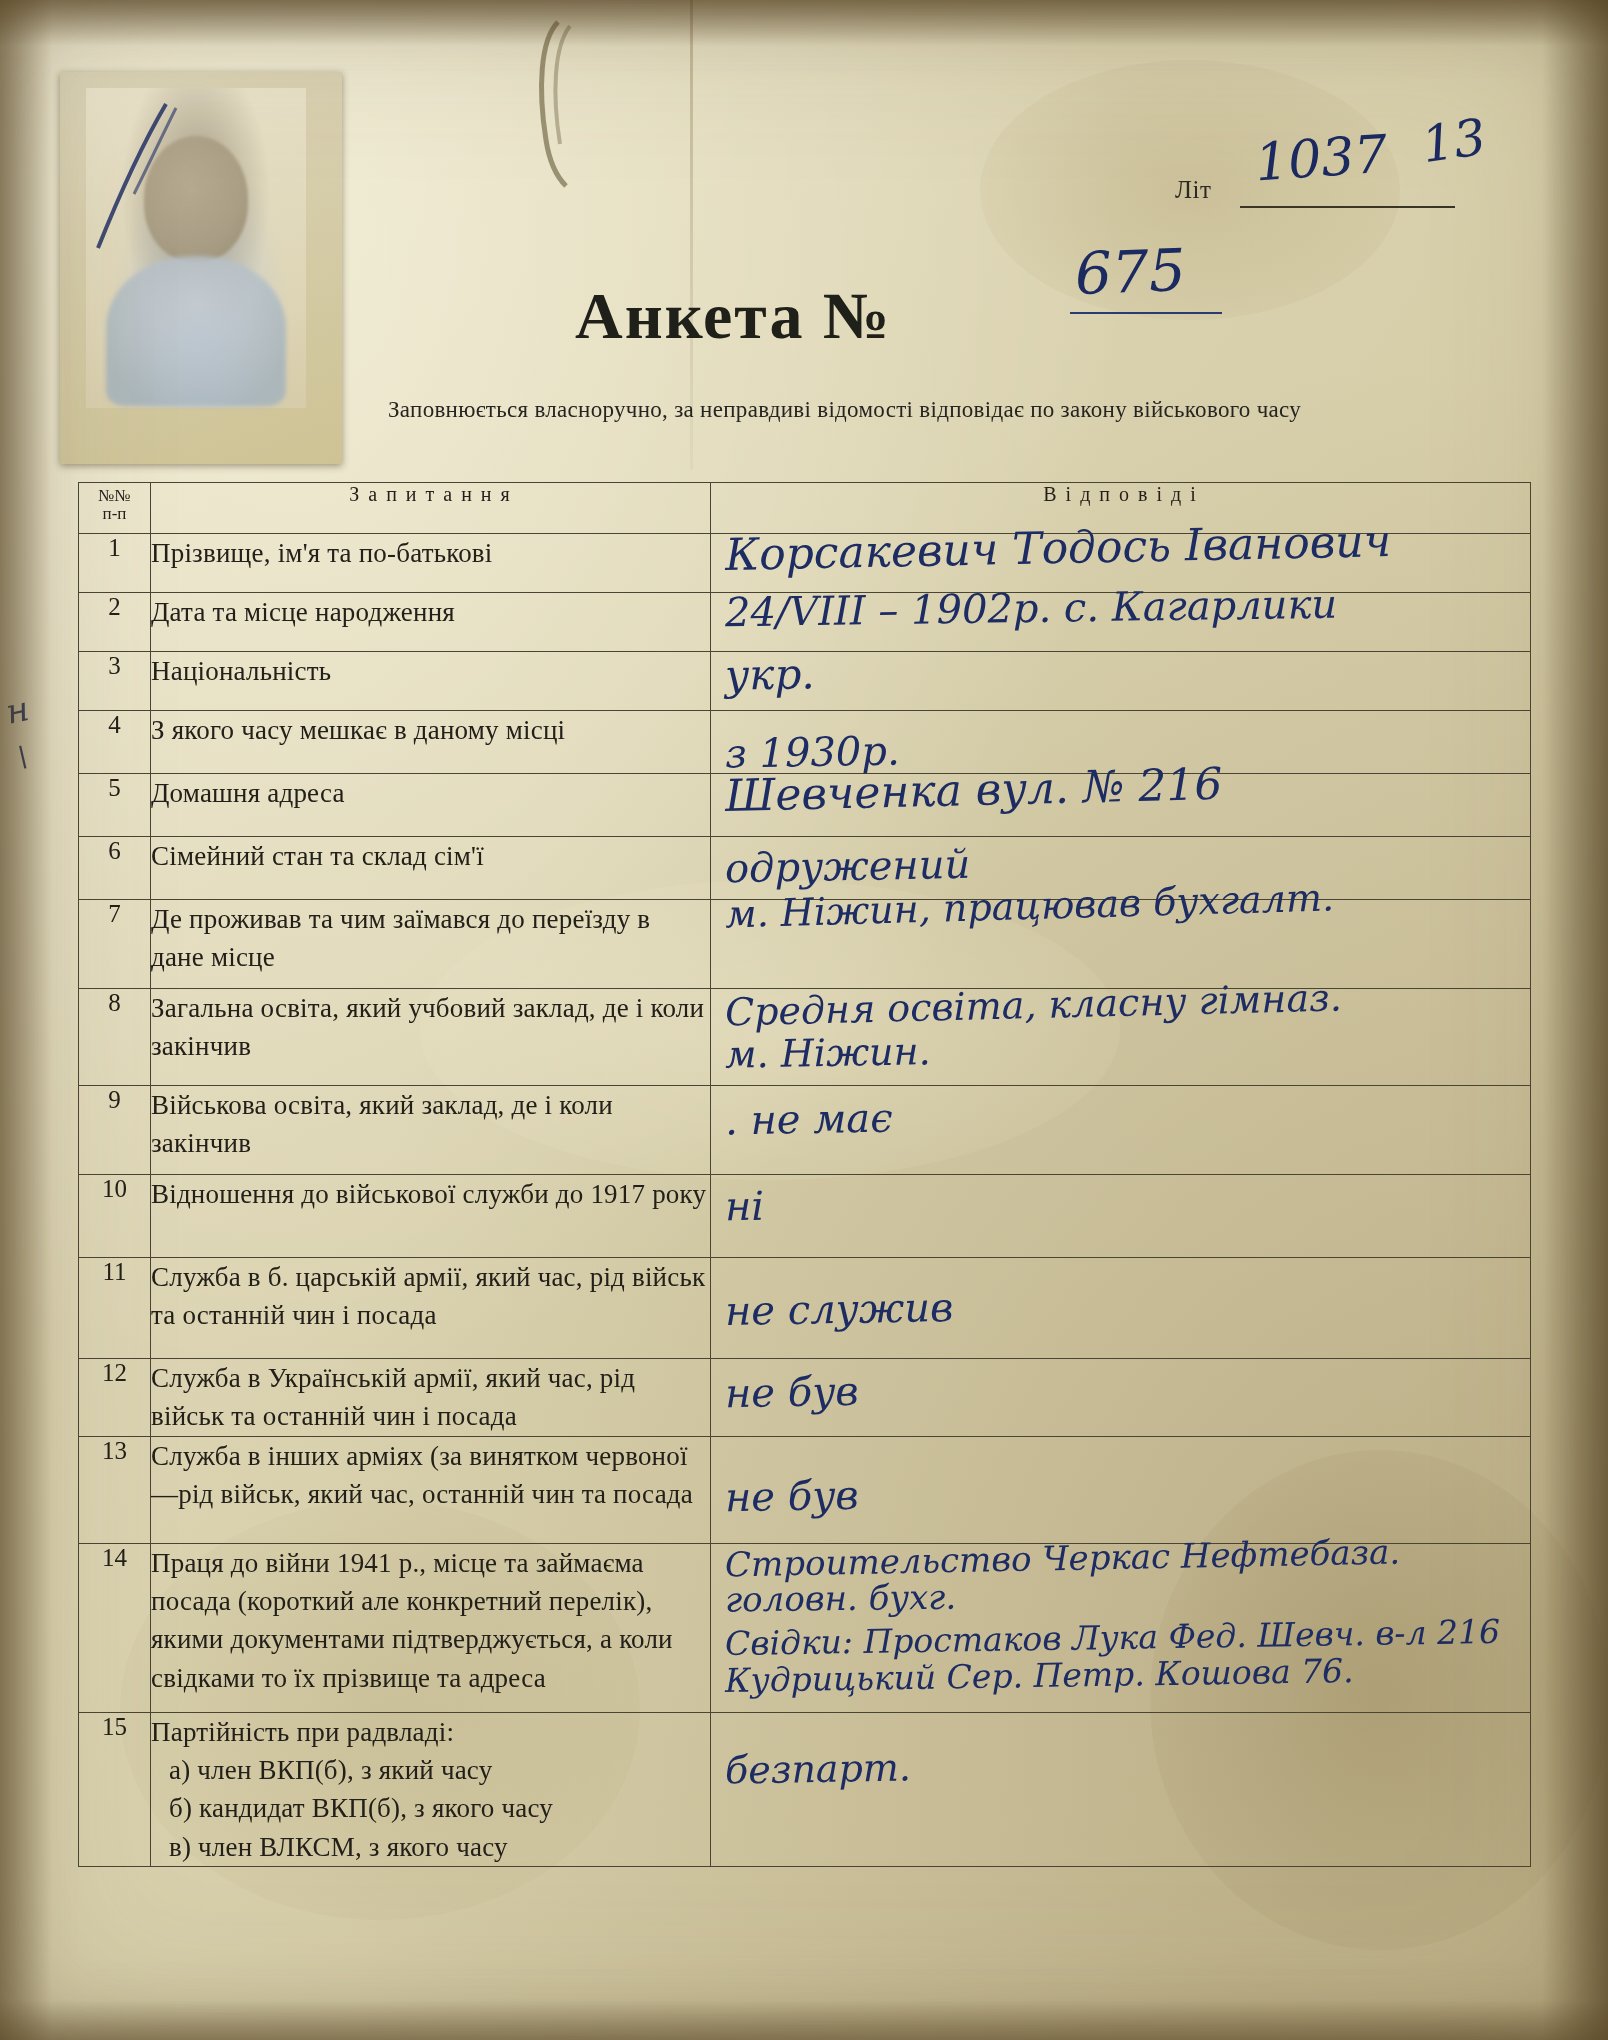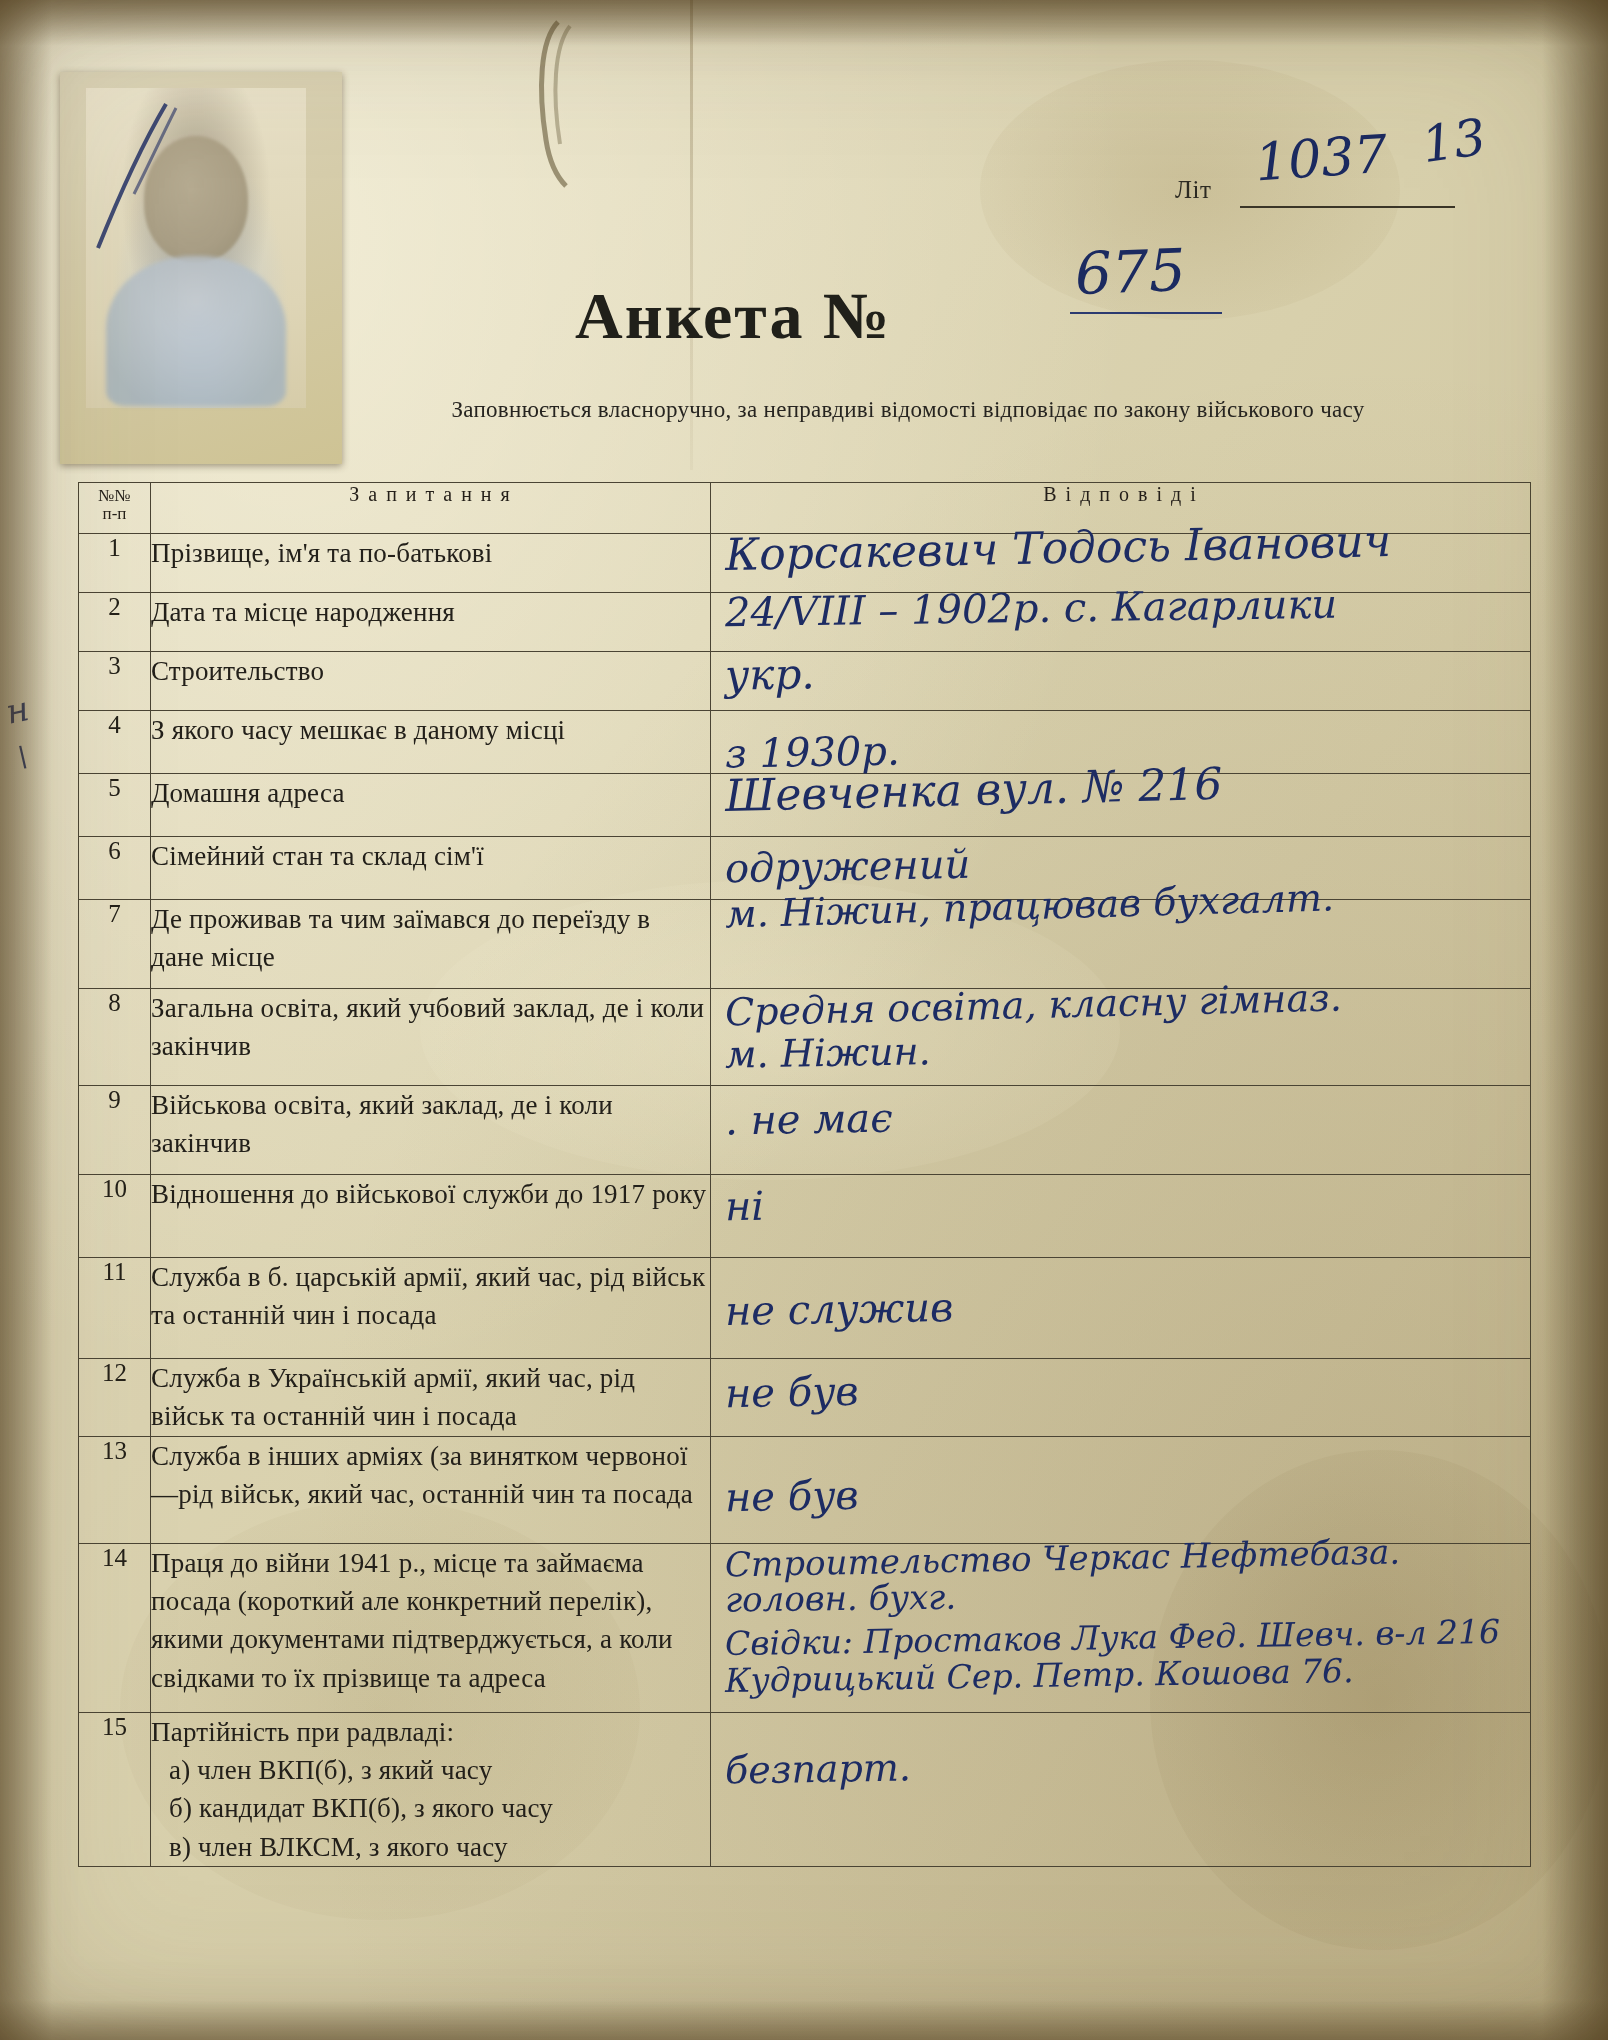--- a/index.html
+++ b/index.html
@@ -206,21 +206,20 @@
   }
   #subtitle {
     position: absolute;
     left: 388px;
     top: 392px;
     width: 1040px;
     font-size: 23px;
     line-height: 1.55;
     color: #262420;
     letter-spacing: 0.3px;
-    text-align: center;
     z-index: 15;
   }
 
   
   #table-wrap {
     position: absolute;
     left: 78px;
     top: 482px;
     width: 1452px;
     z-index: 20;
@@ -414,21 +413,21 @@
         <tr class="r2">
           <td class="num">2</td>
           <td class="q">Дата та місце народження</td>
           <td class="a">
             <span class="ans a2">24/VIII – 1902р.      с. Кагарлики</span>
           </td>
         </tr>
 
         <tr class="r3">
           <td class="num">3</td>
-          <td class="q">Строительство</td>
+          <td class="q">Національність</td>
           <td class="a">
             <span class="ans a3">укр.</span>
           </td>
         </tr>
 
         <tr class="r4">
           <td class="num">4</td>
           <td class="q">З якого часу мешкає в даному місці</td>
           <td class="a">
             <span class="ans a4">з 1930р.</span>

